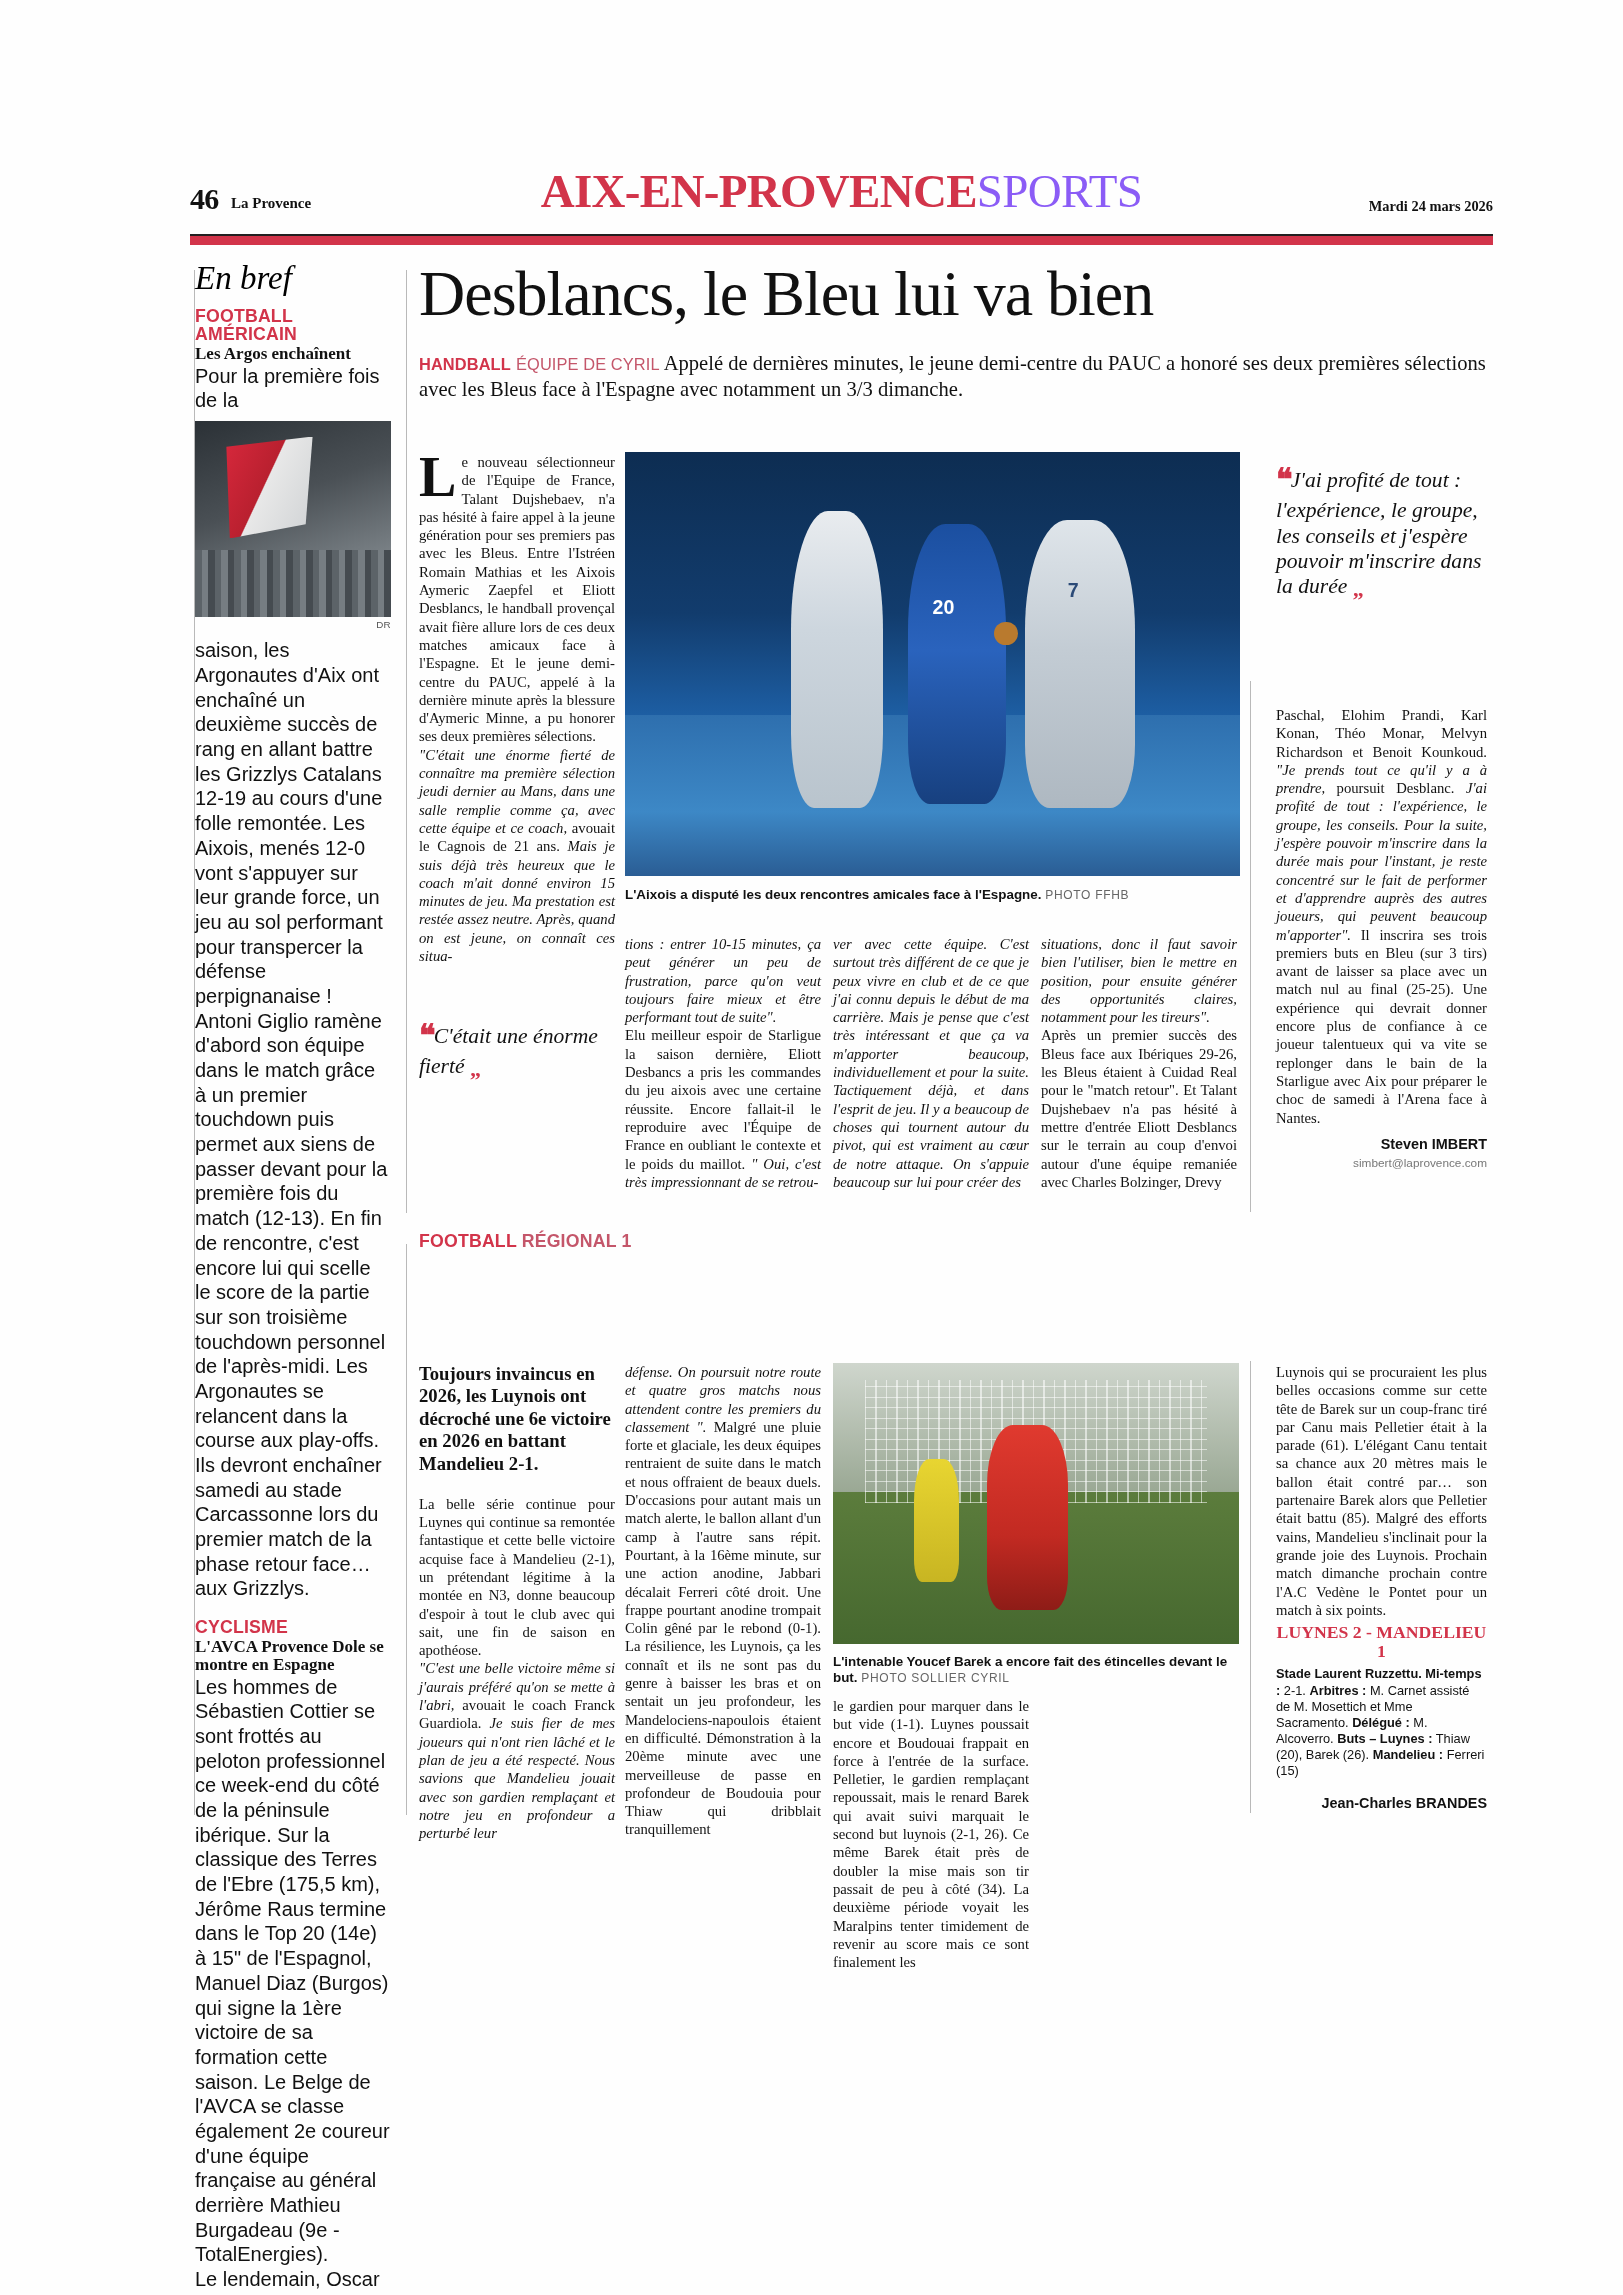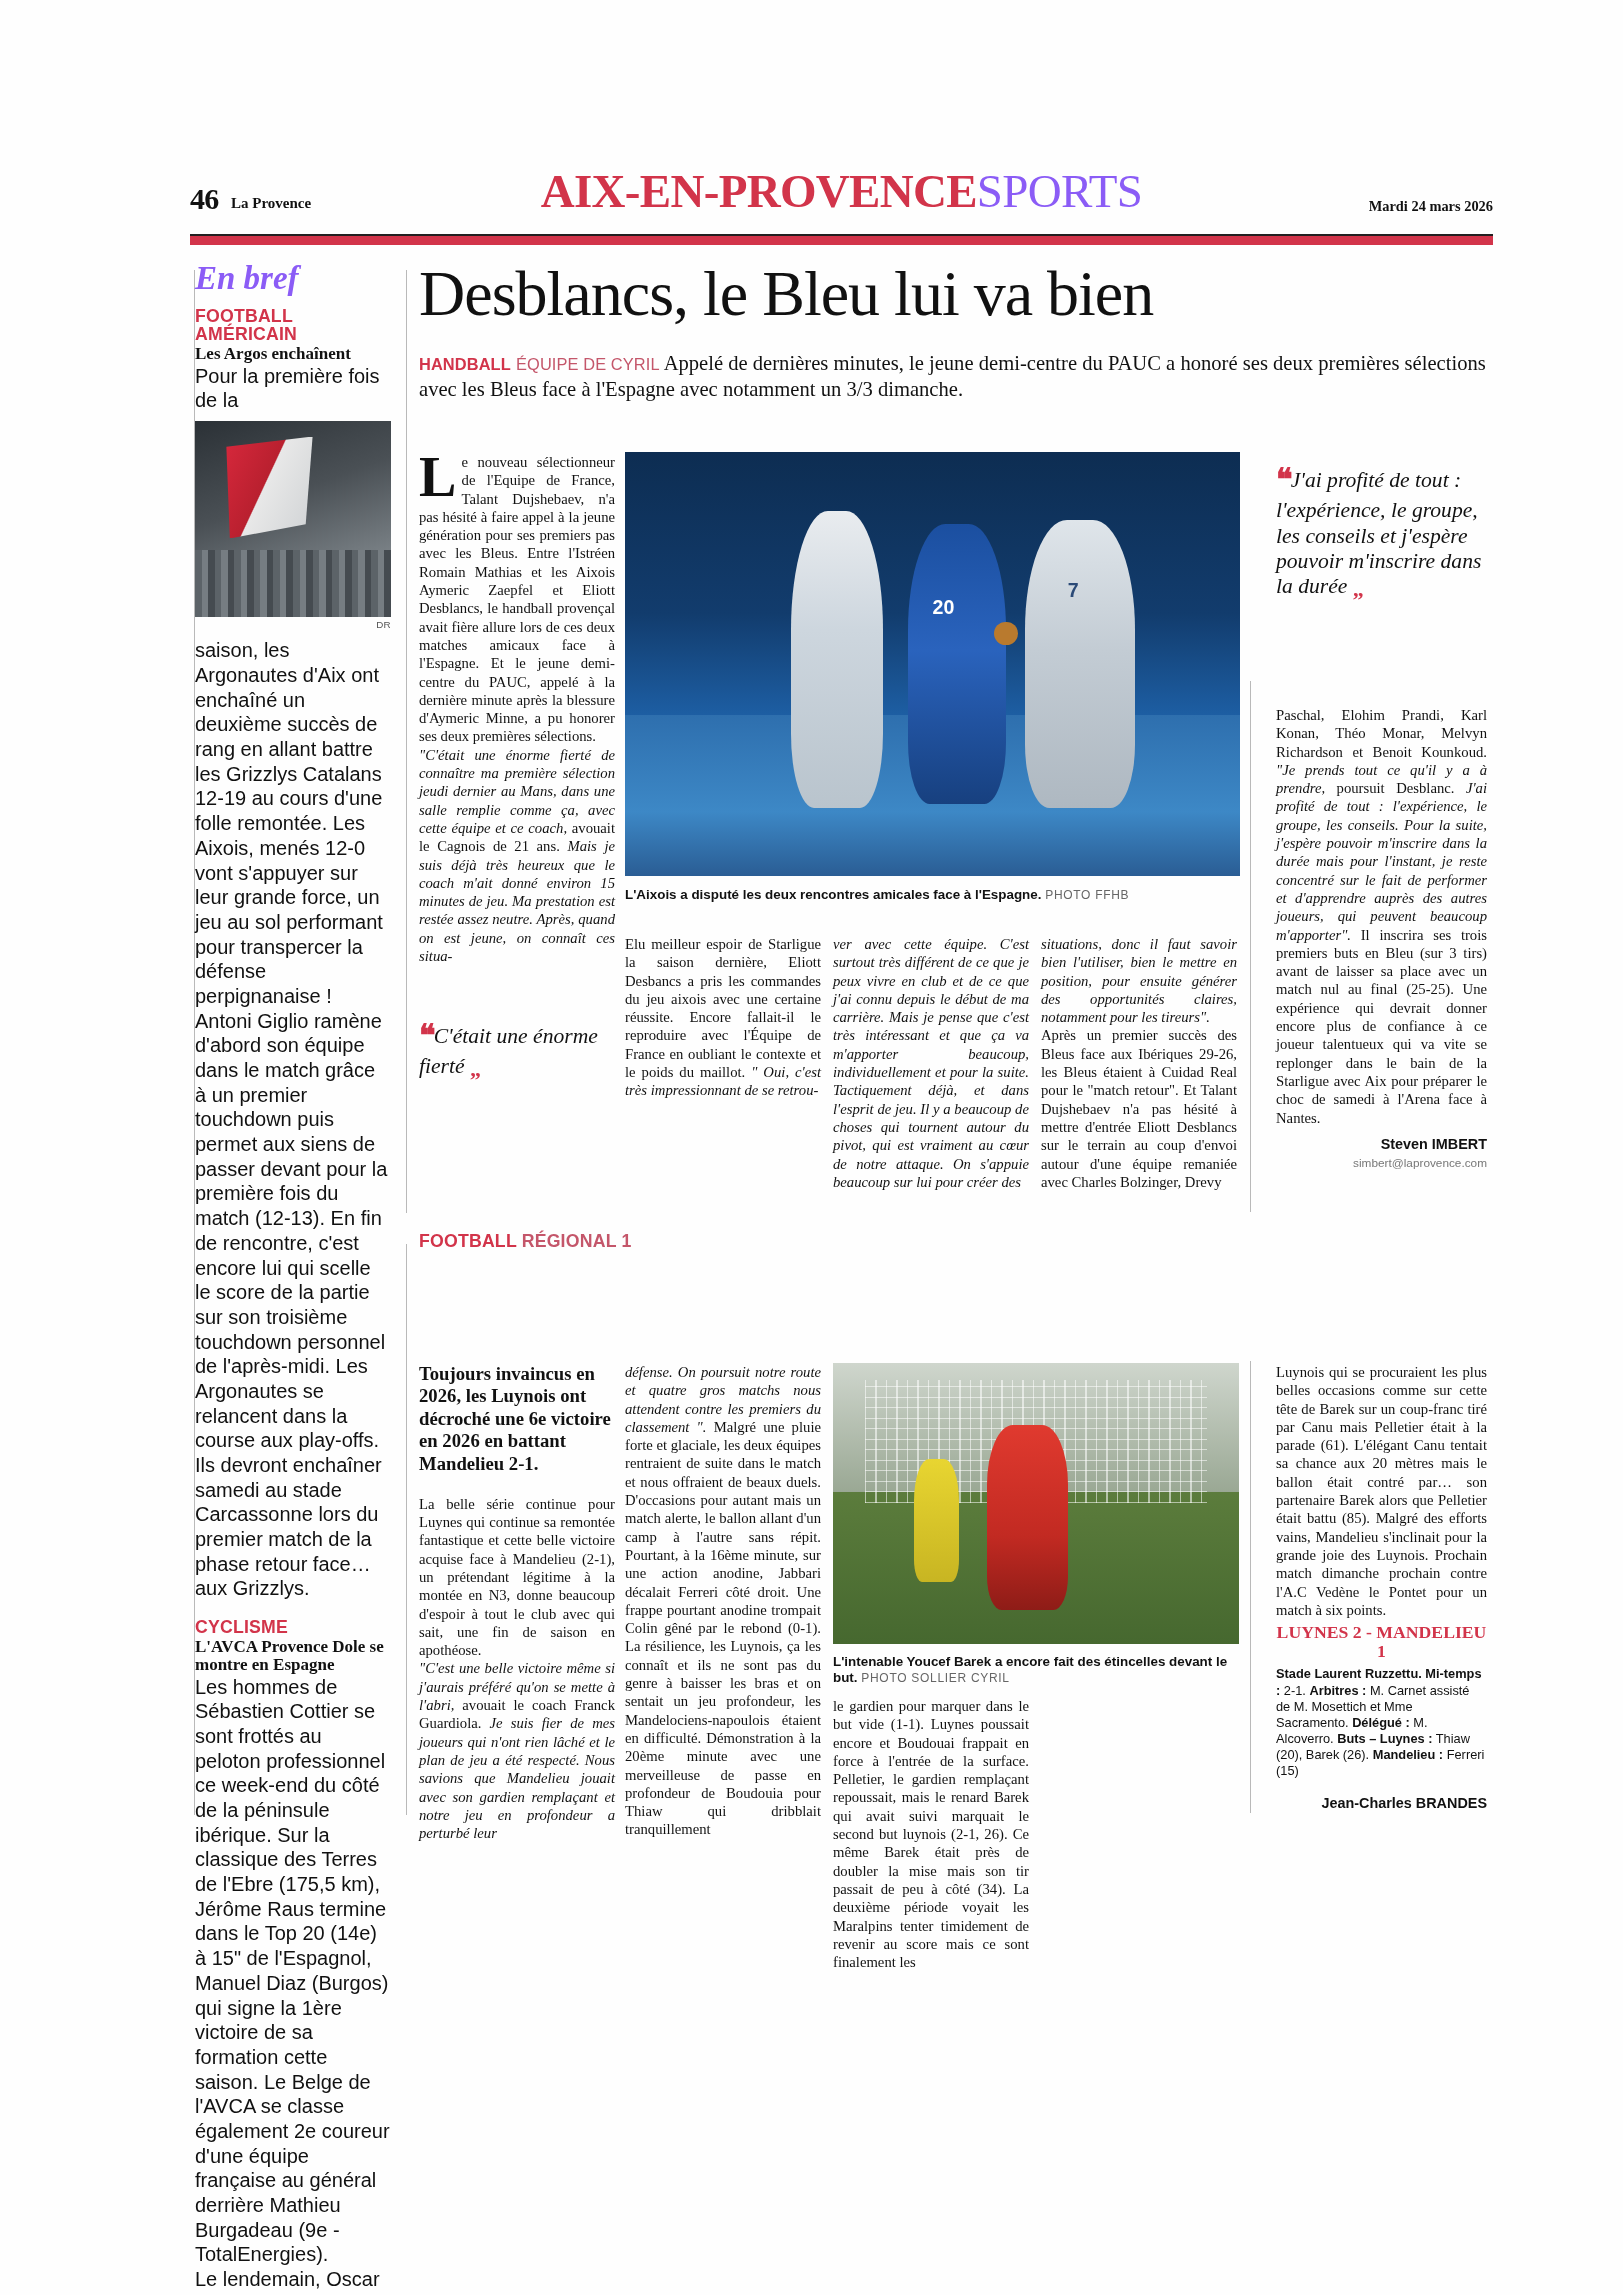--- a/index.html
+++ b/index.html
@@ -14,21 +14,21 @@
   .mh-title .t1{color:#d2344a;}
   .mh-title .t2{color:#8b5cf6;font-weight:normal;}
   .mh-date{position:absolute;right:0;top:34px;font-family:"Liberation Serif",serif;font-weight:bold;font-size:14.4px;}
   .mh-rule{position:absolute;left:190px;top:234px;width:1303px;height:8.5px;background:#d2344a;border-top:2.6px solid #231f20;}
 
   
   .col-rule{position:absolute;width:0.7px;background:#b9b9b9;}
 
   
   .sidebar{position:absolute;left:195px;top:262px;width:196px;}
-  .enbref{font-family:"Liberation Serif",serif;font-style:italic;font-weight:bold;font-size:33px;color:#8b5cf6;line-height:1;margin:0 0 11.8px 0;}
+  .enbref{font-family:"Liberation Serif",serif;font-style:italic;font-weight:normal;font-size:33px;color:#000000;line-height:1;margin:0 0 11.8px 0;}
   .kicker{font-family:"Liberation Sans",sans-serif;font-weight:bold;font-size:17.7px;color:#d2344a;line-height:1.04;letter-spacing:0.2px;margin:0 0 1.3px 0;text-transform:uppercase;}
   .brief-title{font-family:"Liberation Serif",serif;font-weight:bold;font-size:17px;line-height:1.06;margin:0 0 0.7px 0;}
   .brief-body{font-family:"Liberation Sans",sans-serif;font-size:20px;line-height:1.235;text-align:left;margin:0;}
   .sb-photo{position:relative;width:196px;height:196px;margin:7.9px 0 2.6px 0;overflow:hidden;background:#cfd3d6;}
   .sb-credit{font-family:"Liberation Sans",sans-serif;font-size:9.8px;color:#555;text-align:right;margin:1.3px 0 7.9px 0;letter-spacing:0.3px;}
   .sb-gap{height:17px;}
 
   
   .art1{position:absolute;left:419px;top:262px;width:1073px;}
   .headline1{font-family:"Liberation Serif",serif;font-weight:normal;font-size:64px;line-height:1.0;letter-spacing:-1px;margin:0 0 23.6px 0;}
@@ -175,20 +175,21 @@
       <div class="num" style="left:50%;top:34%;">20</div>
       <div class="num" style="left:72%;top:30%;color:#2b4a77;">7</div>
     </div>
   </div>
   <div class="caption" style="position:absolute;left:625px;top:882px;width:615px;">
     <span>L'Aixois a disputé les deux rencontres amicales face à l'Espagne.</span>
     <span class="credit">PHOTO FFHB</span>
   </div>
 
   <div class="c-text" style="position:absolute;left:625px;top:935px;width:196px;">
+    <p><span class="it">tions : entrer 10-15 minutes, ça peut générer un peu de frustration, parce qu'on veut toujours faire mieux et être performant tout de suite".</span></p>
     <p><span>Elu meilleur espoir de Starligue la saison dernière, Eliott Desbancs a pris les commandes du jeu aixois avec une certaine réussite. Encore fallait-il le reproduire avec l'Équipe de France en oubliant le contexte et le poids du maillot.</span><span class="it"> " Oui, c'est très impressionnant de se retrou-</span></p>
   </div>
 
   <div class="c-text" style="position:absolute;left:833px;top:935px;width:196px;">
     <p><span class="it">ver avec cette équipe. C'est surtout très différent de ce que je peux vivre en club et de ce que j'ai connu depuis le début de ma carrière. Mais je pense que c'est très intéressant et que ça va m'apporter beaucoup, individuellement et pour la suite. Tactiquement déjà, et dans l'esprit de jeu. Il y a beaucoup de choses qui tournent autour du pivot, qui est vraiment au cœur de notre attaque. On s'appuie beaucoup sur lui pour créer des</span></p>
   </div>
 
   <div class="c-text" style="position:absolute;left:1041px;top:935px;width:196px;">
     <p><span class="it">situations, donc il faut savoir bien l'utiliser, bien le mettre en position, pour ensuite générer des opportunités claires, notamment pour les tireurs".</span></p>
     <p><span>Après un premier succès des Bleus face aux Ibériques 29-26, les Bleus étaient à Cuidad Real pour le "match retour". Et Talant Dujshebaev n'a pas hésité à mettre d'entrée Eliott Desblancs sur le terrain au coup d'envoi autour d'une équipe remaniée avec Charles Bolzinger, Drevy</span></p>

